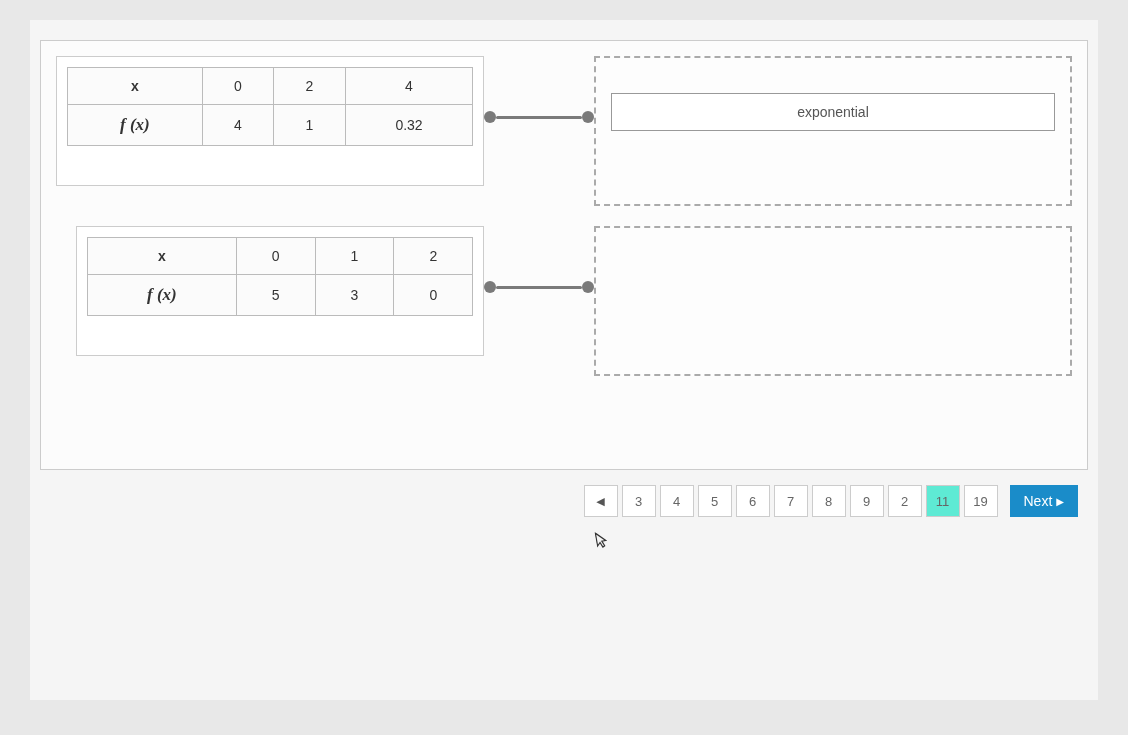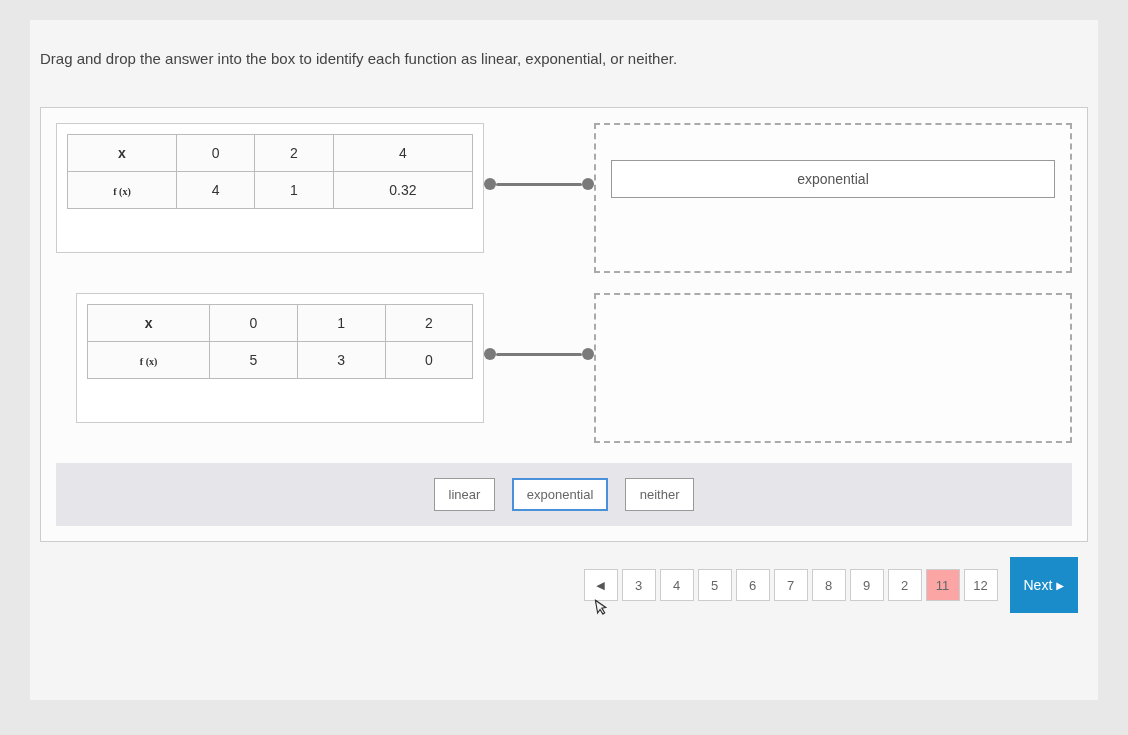--- a/index.html
+++ b/index.html
@@ -5,42 +5,41 @@
 * { box-sizing: border-box; margin: 0; padding: 0; }
 body { font-family: Arial, Helvetica, sans-serif; background: #e8e8e8; width: 1128px; height: 735px; overflow: hidden; position: relative; }
 .page { background: #f5f5f5; margin: 20px 30px; padding: 20px 10px; min-height: 680px; position: relative; }
 .instruction { font-size: 15px; color: #444; margin: 10px 0 40px 0; }
 .work-area { border: 1px solid #ccc; background: #fcfcfc; padding: 15px; position: relative; min-height: 430px; }
 .match-row { display: flex; align-items: flex-start; margin-bottom: 20px; position: relative; }
 .table-box { border: 1px solid #ccc; background: #fff; padding: 10px; width: 430px; min-height: 130px; }
 .data-table { border-collapse: collapse; width: 100%; }
 .data-table td { border: 1px solid #bbb; padding: 10px 8px; text-align: center; font-size: 14px; color: #333; background: #fbfbfb; }
 .data-table td.hdr { font-weight: bold; font-style: normal; }
-.fx { font-family: 'Times New Roman', serif; font-size: 10px; }
+.fx { font-style: italic; font-family: 'Times New Roman', serif; font-size: 17px; }
 .connector { width: 110px; display: flex; align-items: center; justify-content: center; margin-top: 55px; position: relative; }
 .connector .line { height: 3px; background: #7a7a7a; flex: 1; border-radius: 2px; }
 .connector .dot { width: 12px; height: 12px; background: #7a7a7a; border-radius: 50%; }
 .drop-zone { border: 2px dashed #aaa; width: 480px; min-height: 150px; padding: 20px 15px; background: #fdfdfd; }
 .dropped-answer { border: 1px solid #999; background: #fff; text-align: center; padding: 10px; font-size: 14px; color: #555; margin: 15px 0; }
 .answer-bank { background: #e5e5ea; padding: 15px; text-align: center; margin-top: 5px; }
 .chip { display: inline-block; border: 1px solid #999; background: #fff; padding: 8px 14px; font-size: 13px; color: #666; margin: 0 6px; cursor: grab; }
 .chip.selected { border: 2px solid #4a90d9; padding: 7px 13px; }
 .nav-bar { display: flex; justify-content: flex-end; align-items: center; padding: 15px 10px 5px; gap: 4px; }
 .nav-btn { border: 1px solid #ccc; background: #fff; width: 34px; height: 32px; display: flex; align-items: center; justify-content: center; font-size: 13px; color: #666; cursor: pointer; }
-.nav-btn.current { background: #fca5a5; }
+.nav-btn.current { background: #5eead4; }
 .nav-btn.prev { font-size: 11px; color: #555; }
-.next-btn { background: #1a8cc9; color: #fff; border: none; padding: 20px 14px; font-size: 14px; cursor: pointer; margin-left: 8px; display: flex; align-items: center; gap: 4px; }
+.next-btn { background: #1a8cc9; color: #fff; border: none; padding: 8px 14px; font-size: 14px; cursor: pointer; margin-left: 8px; display: flex; align-items: center; gap: 4px; }
 .next-btn .tri { font-size: 10px; }
 .cursor-icon { position: absolute; left: 555px; top: 490px; font-size: 16px; color: #333; transform: rotate(-10deg); pointer-events:none; }
 </style>
 </head>
 <body>
 
 <div class="page">
-  <div class="instruction">Drag and drop the answer into the box to identify each function as linear, exponential, or neither.</div>
 
   <div class="work-area">
 
     <div class="match-row">
       <div class="table-box">
         <table class="data-table">
           <tbody>
               <tr>
             <td class="hdr">x</td>
             <td>0</td>
@@ -86,25 +85,20 @@
           </table>
       </div>
       <div class="connector">
         <span class="dot"></span>
         <span class="line"></span>
         <span class="dot"></span>
       </div>
       <div class="drop-zone"></div>
     </div>
 
-    <div class="answer-bank">
-      <span class="chip">linear</span>
-      <span class="chip selected">exponential</span>
-      <span class="chip">neither</span>
-    </div>
 
     <span class="cursor-icon">
       <svg width="14" height="18" viewBox="0 0 14 18">
           <path d="M1 1 L1 14 L4 11 L6 16 L8 15 L6 10 L10 10 Z" fill="none" stroke="#333" stroke-width="1.2"></path>
         </svg>
     </span>
   </div>
 
   <div class="nav-bar">
     <div class="nav-btn prev">
@@ -112,19 +106,19 @@
     </div>
     <div class="nav-btn">3</div>
     <div class="nav-btn">4</div>
     <div class="nav-btn">5</div>
     <div class="nav-btn">6</div>
     <div class="nav-btn">7</div>
     <div class="nav-btn">8</div>
     <div class="nav-btn">9</div>
     <div class="nav-btn">2</div>
     <div class="nav-btn current">11</div>
-    <div class="nav-btn">12</div>
+    <div class="nav-btn">19</div>
     <button class="next-btn">
       <span>Next</span>
       <span class="tri">▶</span>
     </button>
   </div>
 </div>
 
 </body></html>

